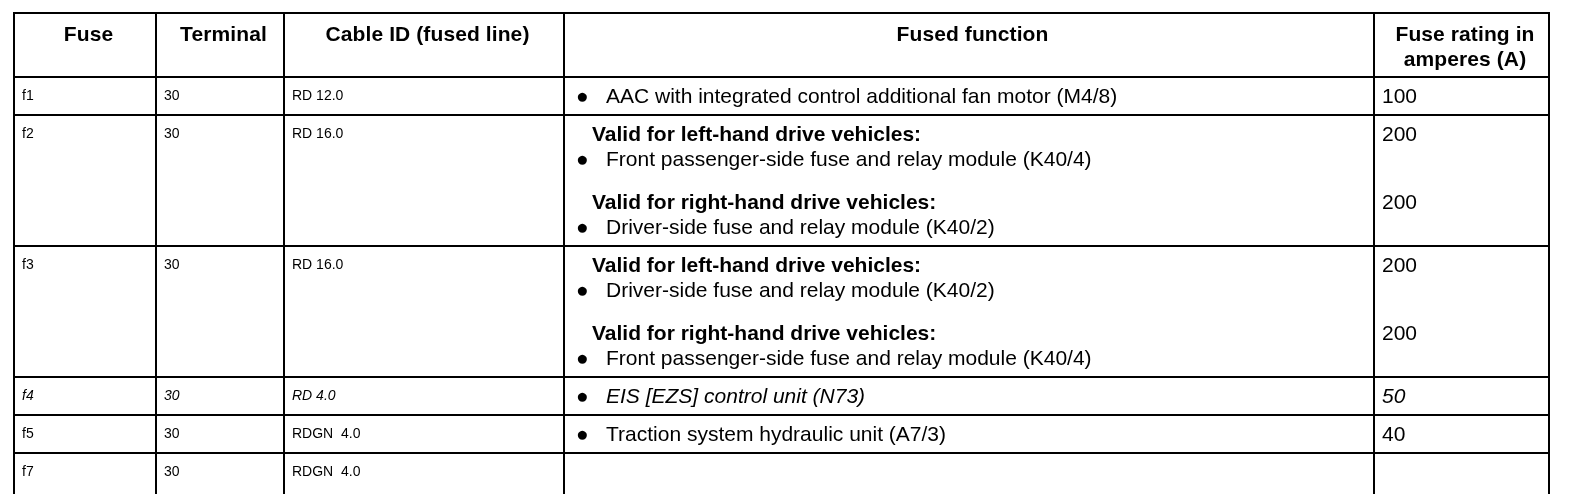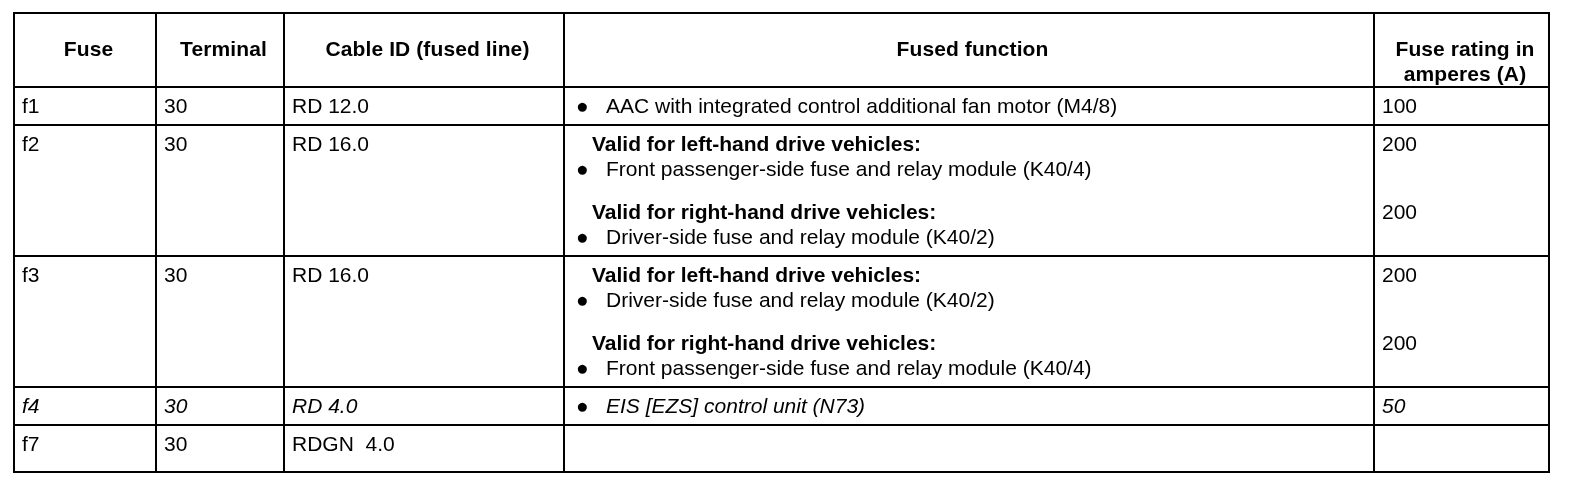--- a/index.html
+++ b/index.html
@@ -49,27 +49,27 @@
 
   
   thead th {
     height: 62px;
   }
   .th-inner {
     font-weight: bold;
     font-size: 21px;
     line-height: 25px;
     letter-spacing: 0.1px;
-    padding: 22px 0 0 7px;
+    padding: 7px 0 0 7px;
     white-space: pre-line;
   }
 
   
   .cell-text {
-    font-size: 21px;
+    font-size: 14px;
     line-height: 25px;
     padding: 5px 0 0 7px;
     white-space: pre;
   }
 
   td.fn-cell {
     padding: 0;
   }
   td.rate-cell {
     padding: 0;
@@ -258,20 +258,43 @@
                 <div class="fn-item"><span class="bullet">●</span><span>EIS [EZS] control unit (N73)</span></div>
               </div>
             </div>
           </td>
           <td class="rate-cell">
             <div class="rate-block">
               <div class="rate-line">50</div>
             </div>
           </td>
         </tr>
+        <tr class="row-f5">
+          <td>
+            <div class="cell-text">f5</div>
+          </td>
+          <td>
+            <div class="cell-text">30</div>
+          </td>
+          <td>
+            <div class="cell-text">RDGN  4.0</div>
+          </td>
+          <td class="fn-cell">
+            <div class="fn-block">
+              <div class="fn-group">
+                <div class="fn-item"><span class="bullet">●</span><span>Traction system hydraulic unit (A7/3)</span></div>
+              </div>
+            </div>
+          </td>
+          <td class="rate-cell">
+            <div class="rate-block">
+              <div class="rate-line">40</div>
+            </div>
+          </td>
+        </tr>
         <tr class="row-f7">
           <td>
             <div class="cell-text">f7</div>
           </td>
           <td>
             <div class="cell-text">30</div>
           </td>
           <td>
             <div class="cell-text">RDGN  4.0</div>
           </td>

